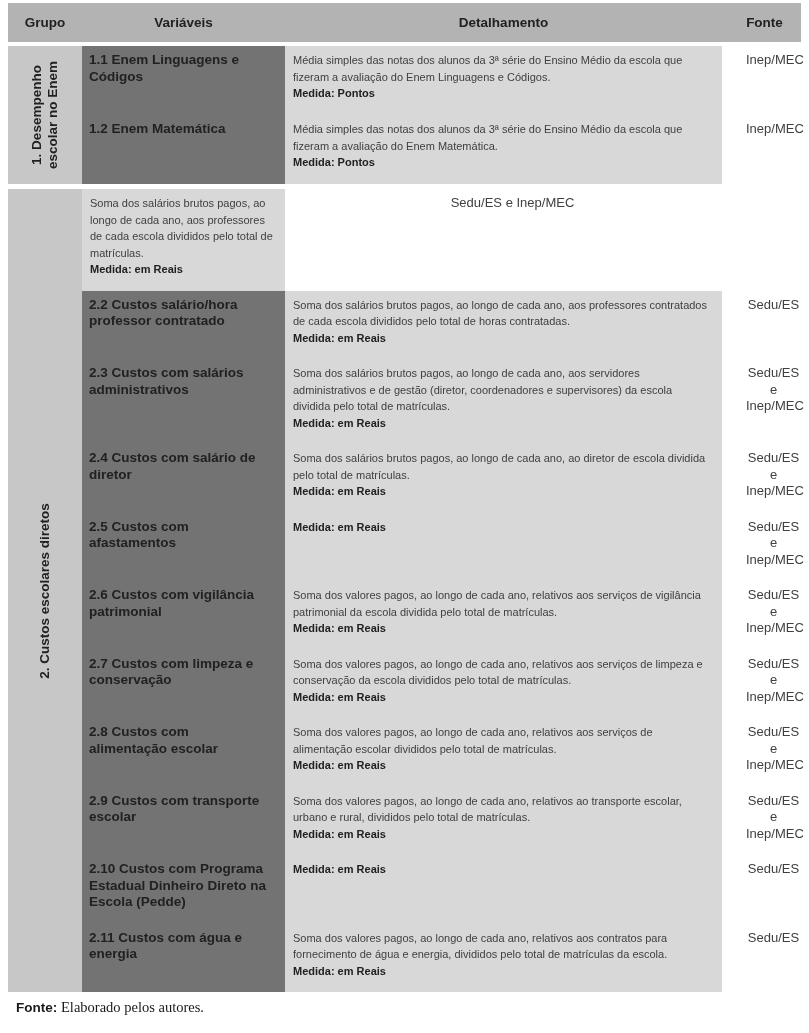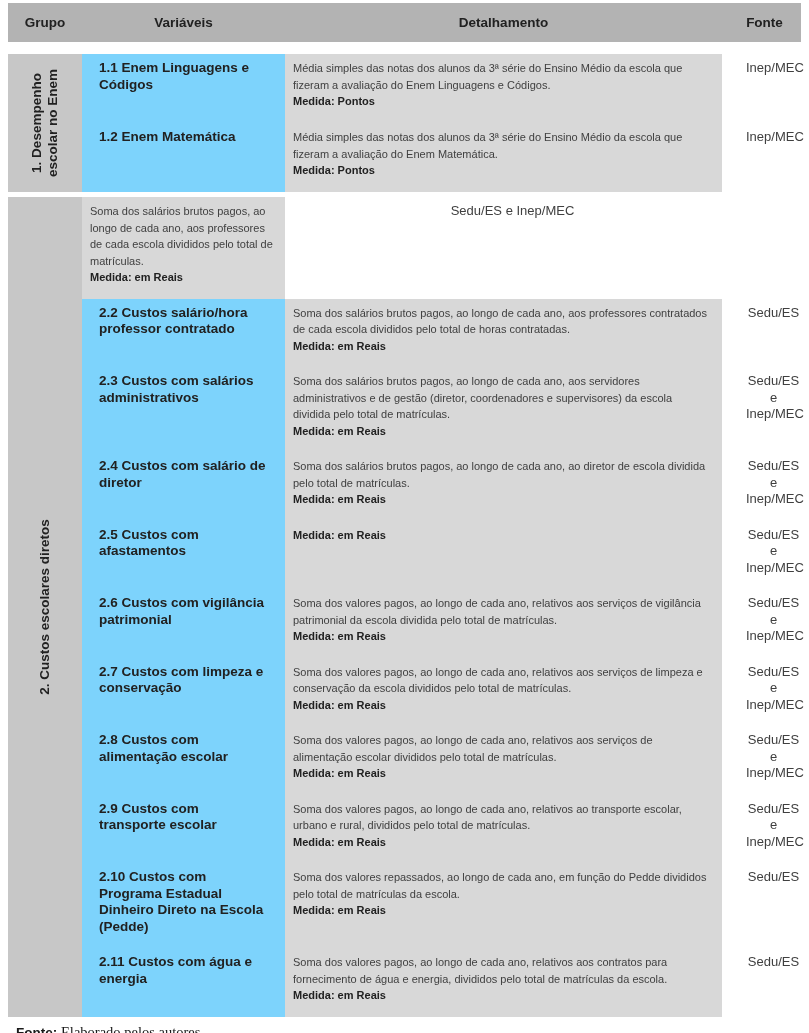--- a/index.html
+++ b/index.html
@@ -18,21 +18,21 @@
   }
   .page { padding: 3px 8px 0 8px; }
 
   
   .thead {
     display: grid;
     grid-template-columns: 74px 203px 437px 85px;
     background: var(--header-bg);
     height: 39px;
     align-items: center;
-    margin-bottom: 12px;
+    margin-bottom: 4px;
   }
   .th {
     text-align: center;
     font-weight: bold;
     font-size: 13.5px;
     color: var(--text-dark);
   }
 
   
   .group { display: flex; margin-bottom: 5px; }
@@ -59,22 +59,22 @@
   .group-1 .vlabel { width: 700px; }
 
   .rows { flex: 1; display: flex; flex-direction: column; }
   .row {
     display: grid;
     grid-template-columns: 203px 437px 85px;
   }
   .group-0 .row { min-height: 69px; }
 
   .cell-var {
-    background: #7dd3fc;
-    padding: 6px 16px 13px 17px;
+    background: #737373;
+    padding: 6px 16px 13px 7px;
     font-weight: bold;
     font-size: 13.5px;
     line-height: 16.5px;
     color: var(--text-dark);
   }
   .cell-detail {
     background: var(--detail-bg);
     padding: 6px 10px 13px 8px;
     font-size: 11px;
     line-height: 16.5px;
@@ -210,21 +210,20 @@
     <div class="cell-var">2.9 Custos com transporte escolar</div>
     <div class="cell-detail">
       <span>Soma dos valores pagos, ao longo de cada ano, relativos ao transporte escolar, urbano e rural, divididos pelo total de matrículas.</span>
       <span class="measure">Medida: em Reais</span>
     </div>
     <div class="cell-source">Sedu/ES e Inep/MEC</div>
   </div>
           <div class="row">
     <div class="cell-var">2.10 Custos com Programa Estadual Dinheiro Direto na Escola (Pedde)</div>
     <div class="cell-detail">
-      <span>Soma dos valores repassados, ao longo de cada ano, em função do Pedde divididos pelo total de matrículas da escola.</span>
       <span class="measure">Medida: em Reais</span>
     </div>
     <div class="cell-source">Sedu/ES</div>
   </div>
           <div class="row">
     <div class="cell-var">2.11 Custos com água e energia</div>
     <div class="cell-detail">
       <span>Soma dos valores pagos, ao longo de cada ano, relativos aos contratos para fornecimento de água e energia, divididos pelo total de matrículas da escola.</span>
       <span class="measure">Medida: em Reais</span>
     </div>

